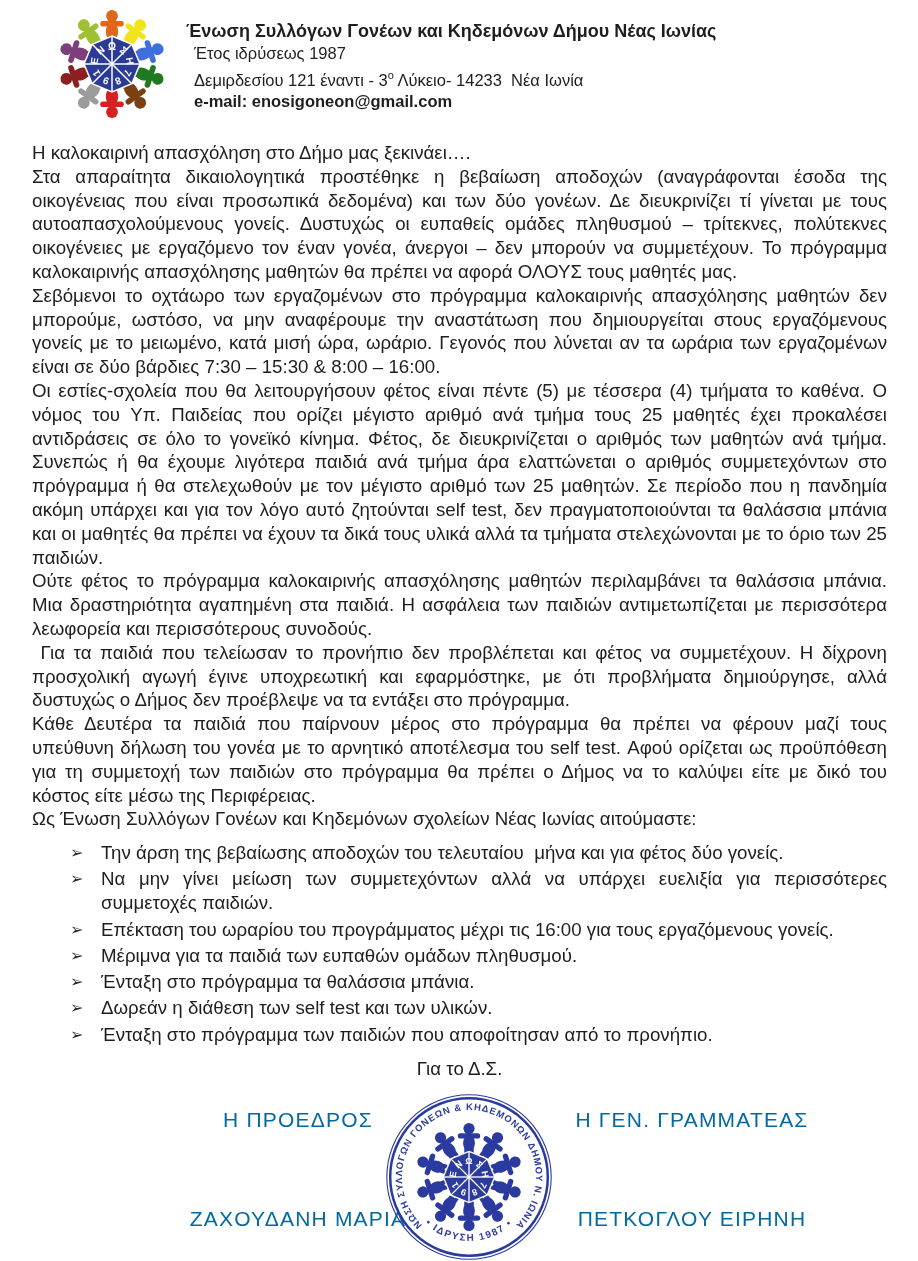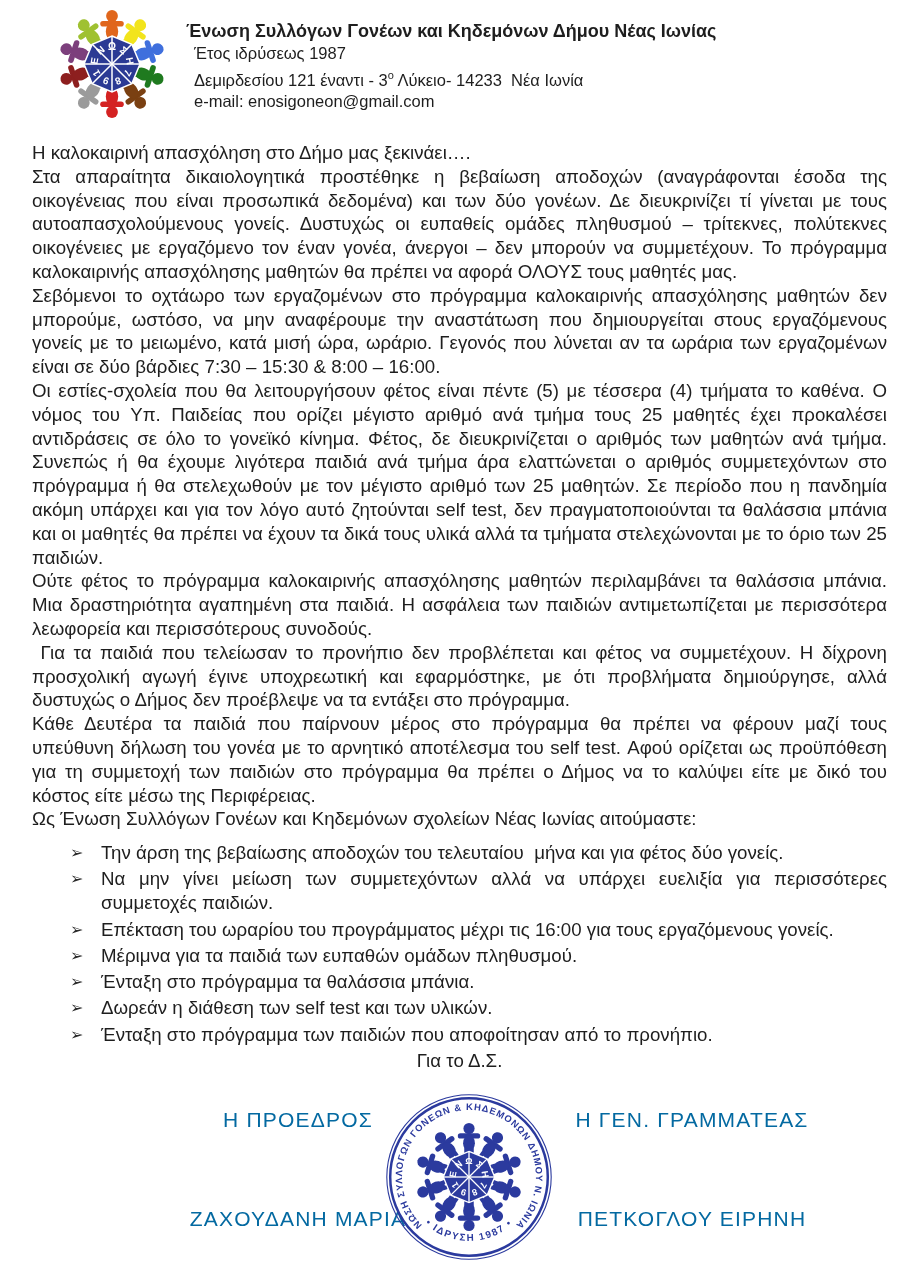--- a/index.html
+++ b/index.html
@@ -13,42 +13,42 @@
     font-family: "Liberation Sans", sans-serif;
     color: #1e1e1e;
   }
 
   
   .letterhead { position: absolute; top: 8px; left: 58px; right: 30px; height: 122px; }
   .org-logo { position: absolute; top: 2px; left: 0; }
   .letterhead-text { position: absolute; left: 128px; top: 12px; }
   .org-name   { font-size: 18px; font-weight: bold; line-height: 23px; white-space: nowrap; }
   .org-line   { font-size: 16.5px; line-height: 21.5px; white-space: pre; margin-left: 8px; }
-  .org-email  { font-weight: normal; }
+  .org-email  { font-weight: bold; }
   .org-line sup { font-size: 11px; }
 
   
   .letter-body {
     position: absolute;
     top: 141px; left: 32px; width: 855px;
     font-size: 18.7px; line-height: 23.8px;
     text-align: justify;
   }
   .letter-body p { margin: 0; white-space: pre-wrap; }
 
   ul.requests { list-style: none; margin: 10px 0 0 36px; padding: 0; }
   ul.requests li {
     position: relative;
     padding-left: 33px;
     margin-bottom: 2.5px;
     text-align: justify;
     white-space: pre-wrap;
   }
   .bullet-arrow { position: absolute; left: 2px; top: 0; font-size: 16px; color: #2a2a2a; }
-  .closing { text-align: center; margin-top: 3px; font-size: 18.7px; }
+  .closing { text-align: center; margin-top: 11px; font-size: 18.7px; }
 
   
   .sig { position: absolute; width: 300px; text-align: center; font-size: 21px; letter-spacing: 1.2px; color: #0369a1; }
   .sig-title-left  { top: 1108px; left: 148px; }
   .sig-name-left   { top: 1207px; left: 148px; }
   .sig-title-right { top: 1108px; left: 542px; }
   .sig-name-right  { top: 1207px; left: 542px; }
 
   .stamp { position: absolute; top: 1091px; left: 383px; }
 

